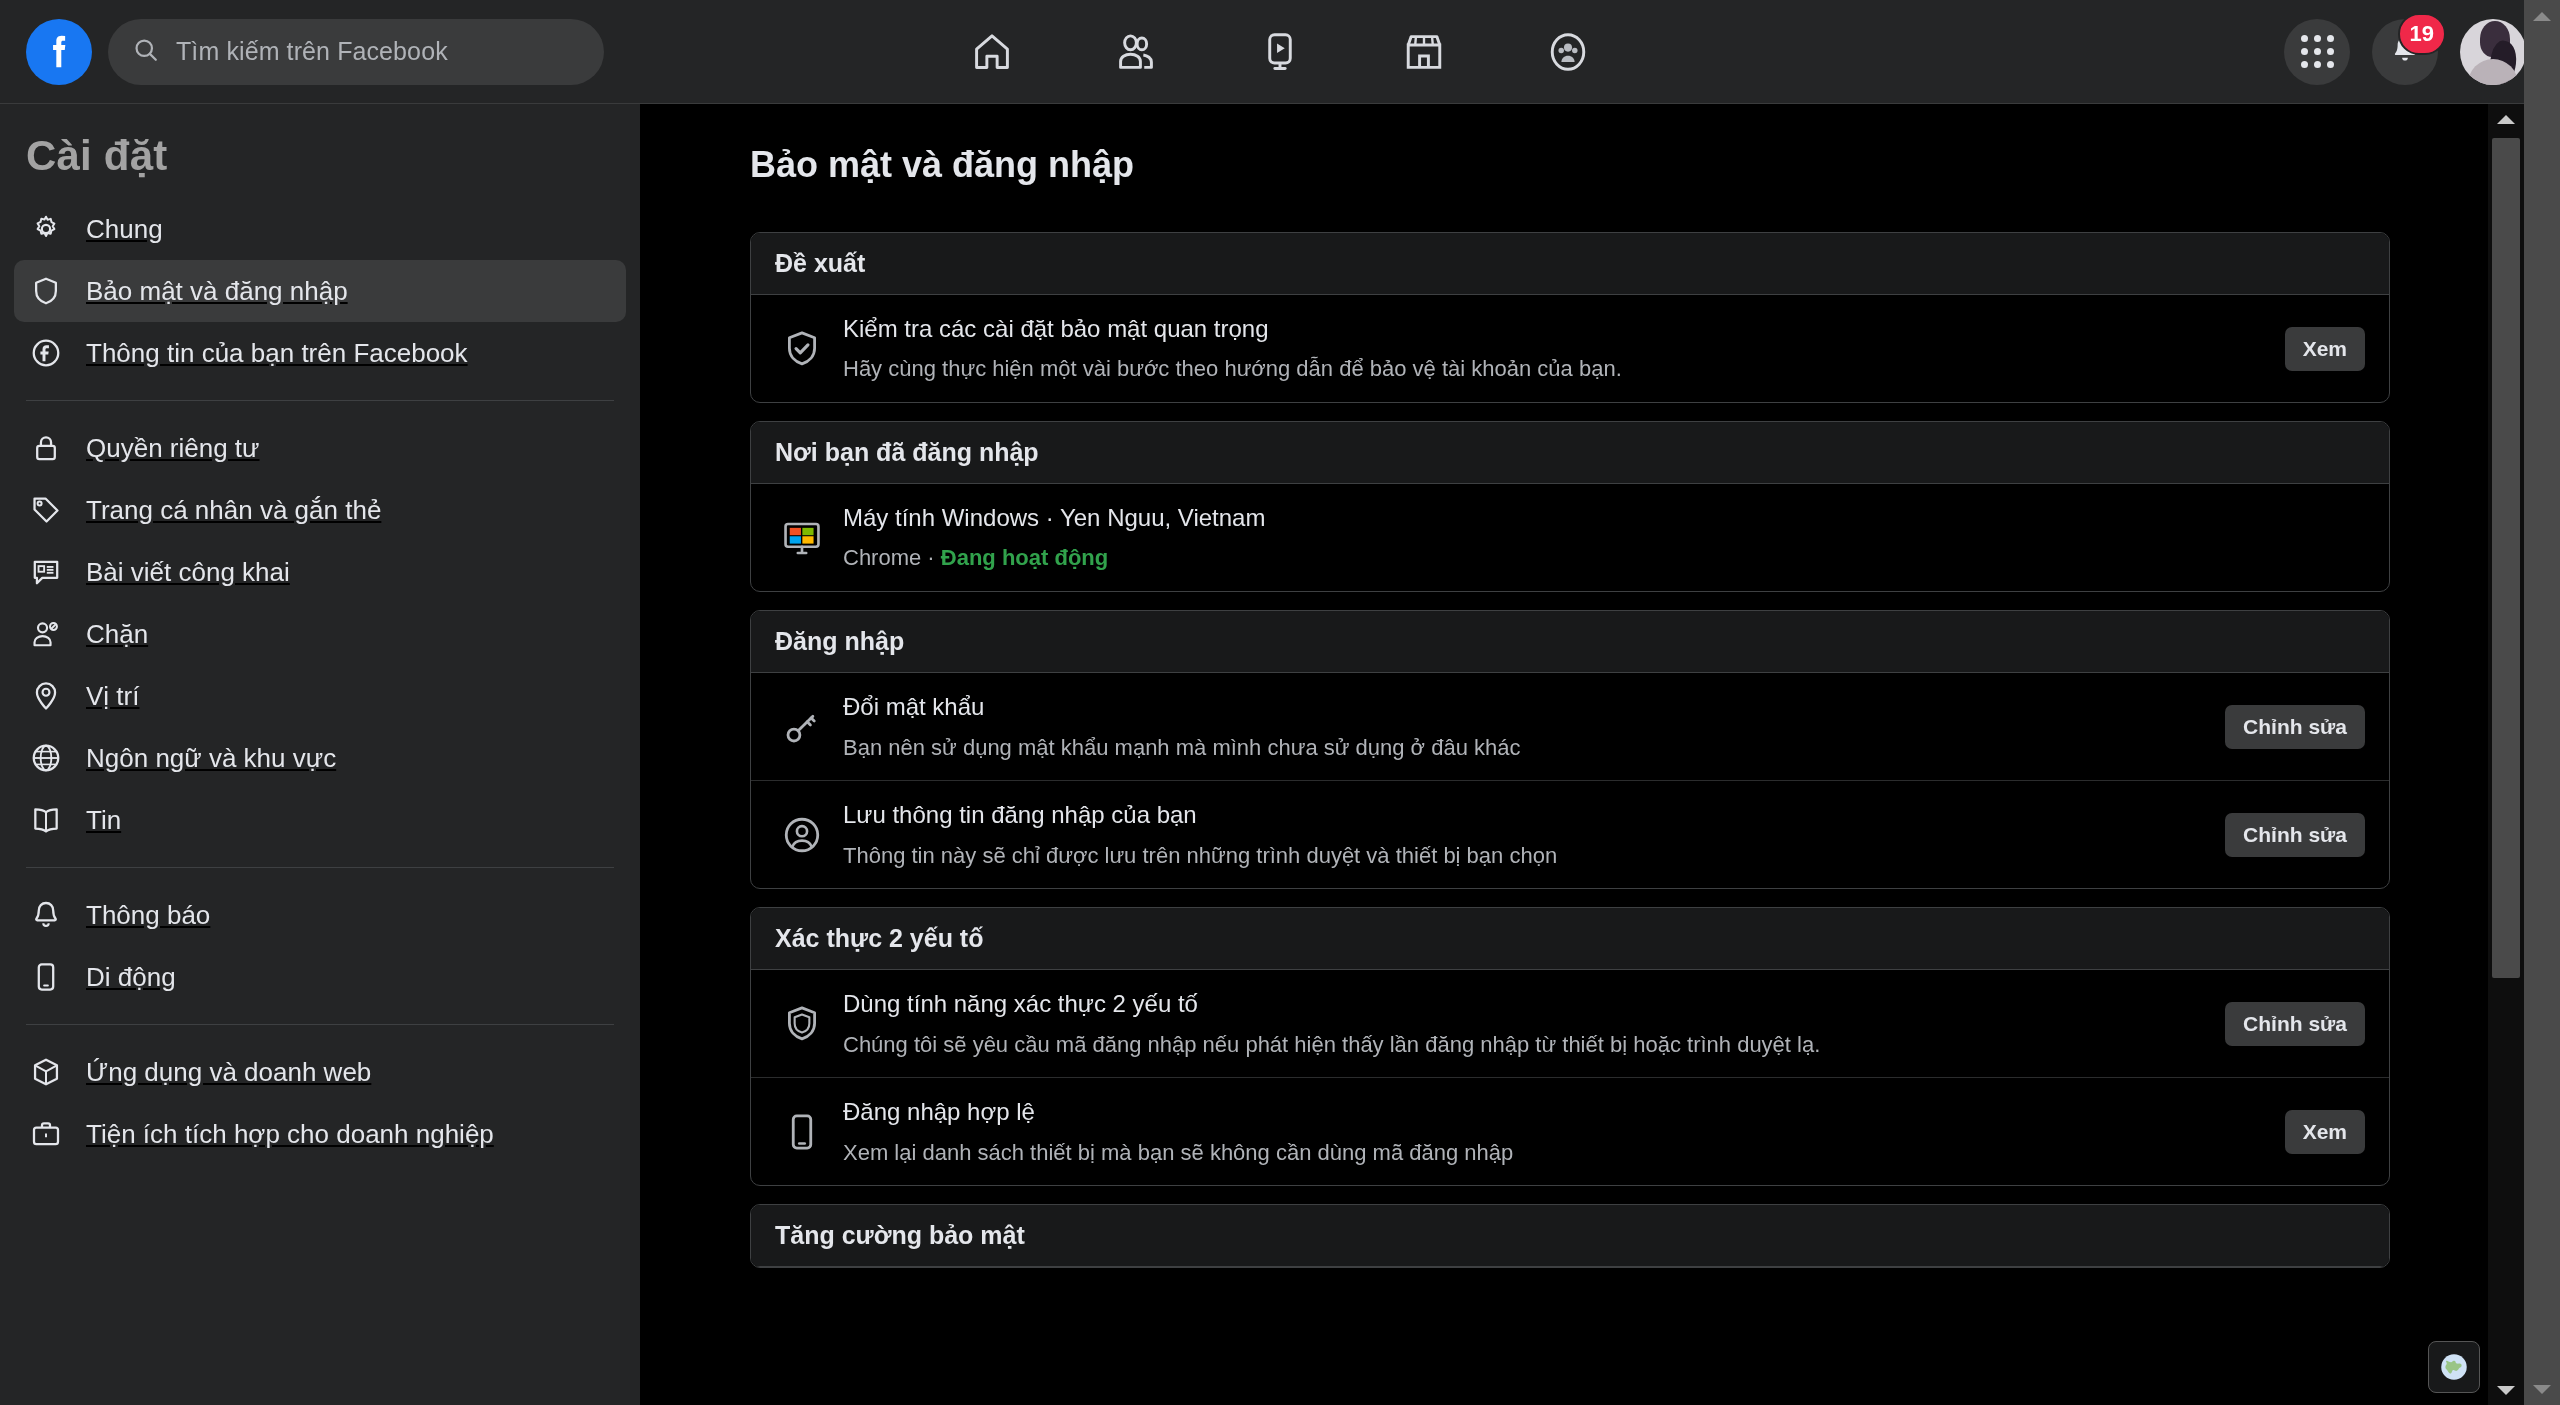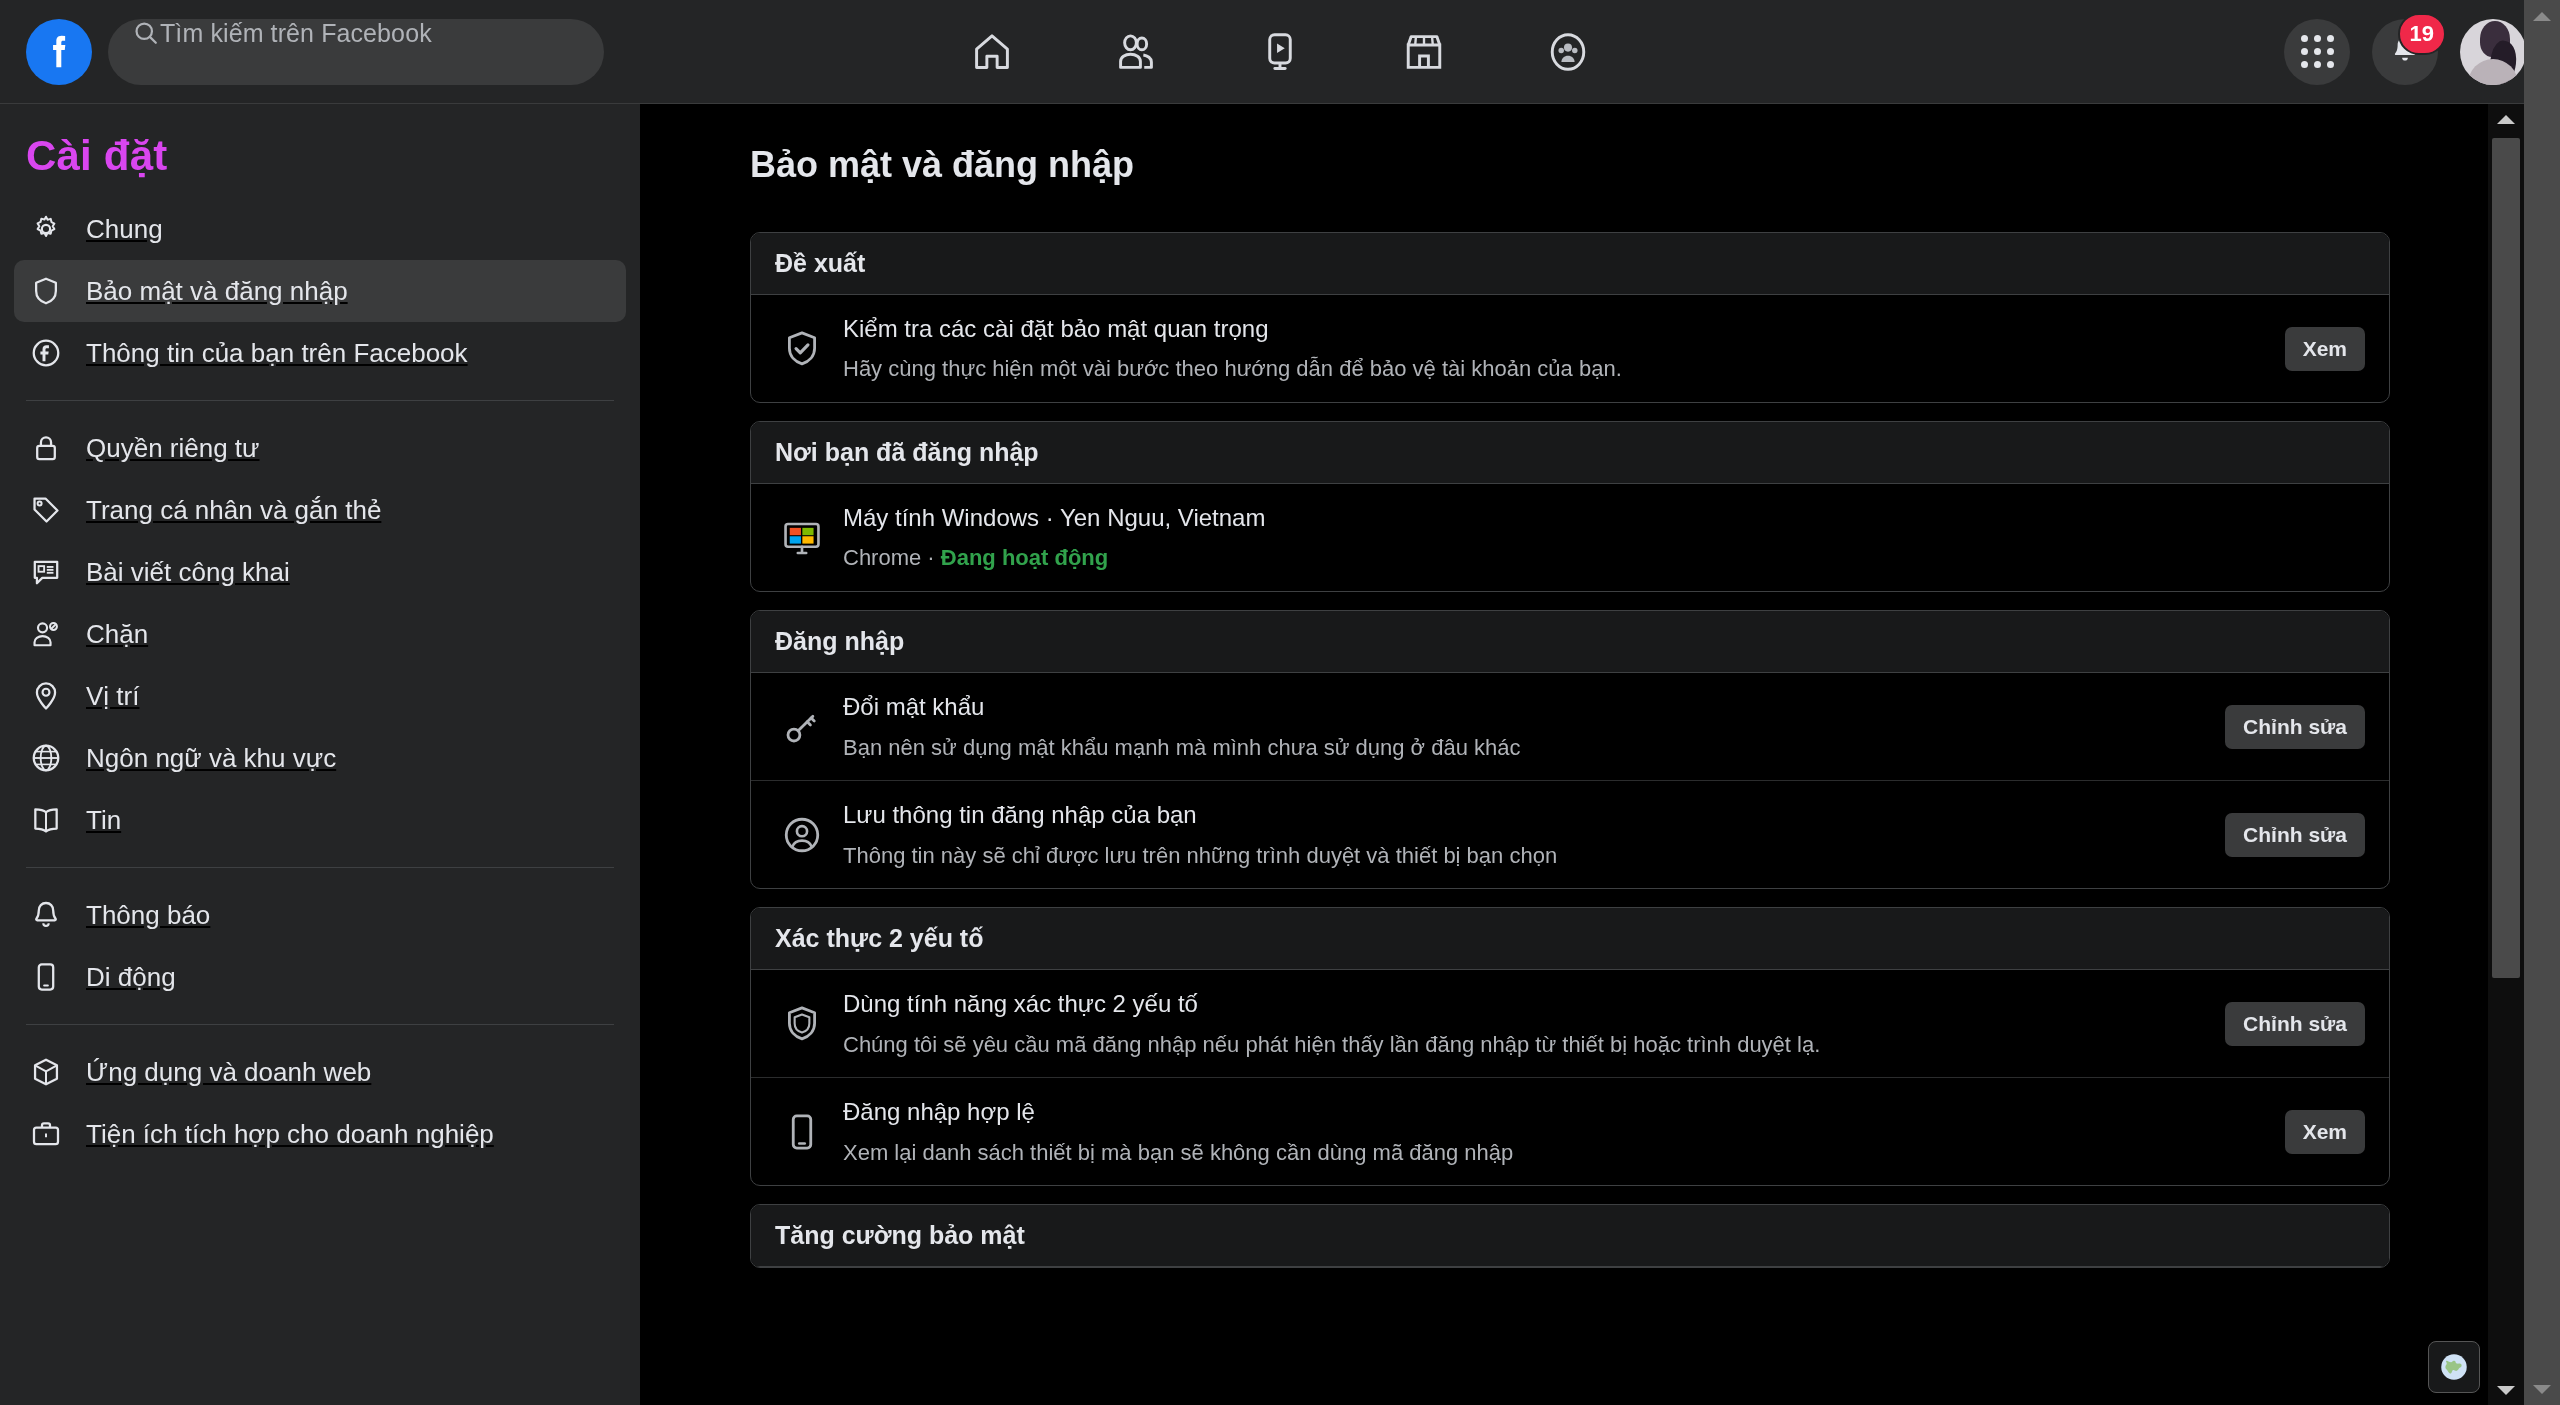--- a/index.html
+++ b/index.html
@@ -24,21 +24,21 @@
   .fb-logo {
     width: 66px; height: 66px; border-radius: 50%;
     background: #1877f2;
     display: flex; align-items: center; justify-content: center;
     position: relative; overflow: hidden;
   }
   .fb-logo svg { display:block; }
   .search-box {
     height: 66px; width: 496px;
     background: #3a3b3c; border-radius: 33px;
-    display: flex; 
+    display: flex; align-items: center; gap: 16px;
     padding: 0 24px;
   }
   .search-box .mag { flex: 0 0 auto; }
   .search-box .ph {
     color: #b0b3b8; font-size: 25px; letter-spacing: .1px;
     white-space: nowrap;
   }
 
   .tb-center {
     position: absolute; left: 50%; transform: translateX(-50%);
@@ -93,21 +93,21 @@
   }
 
   
   .sidebar {
     position: absolute; top: 104px; left: 0;
     width: 640px; height: 1301px;
     background: #242526;
     overflow: hidden;
   }
   .side-title {
-    color: #d946ef; font-size: 42px; font-weight: bold;
+    color: #a3a3a3; font-size: 42px; font-weight: bold;
     padding: 28px 0 18px 26px; letter-spacing: .2px;
   }
   .side-list { padding: 0 14px; text-decoration: underline; }
   .side-item {
     display: flex; align-items: center; gap: 22px;
     height: 62px; padding: 0 14px;
     border-radius: 10px; cursor: pointer;
   }
   .side-item .lbl {
     color: #e4e6eb; font-size: 26px; white-space: nowrap;

